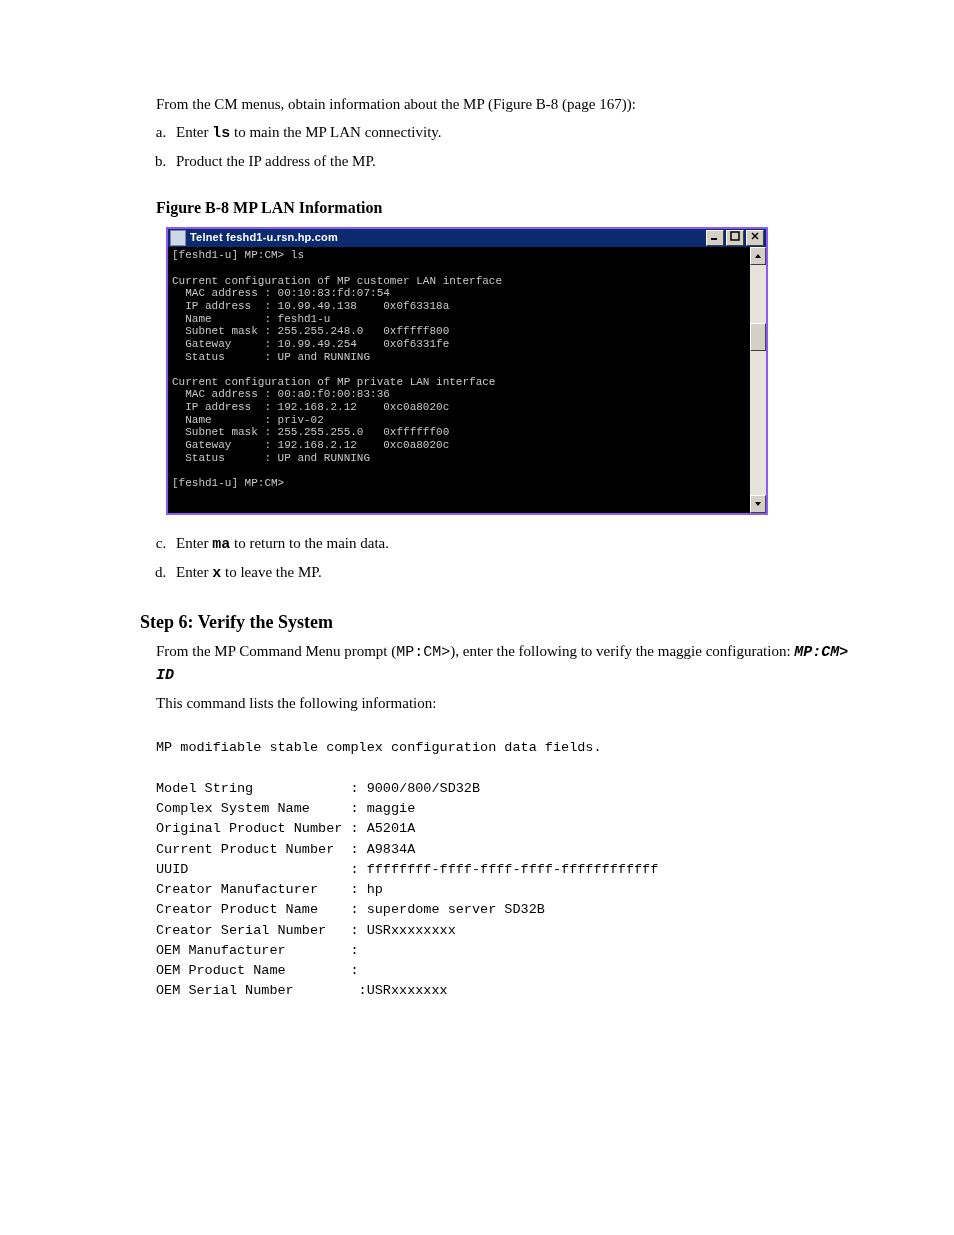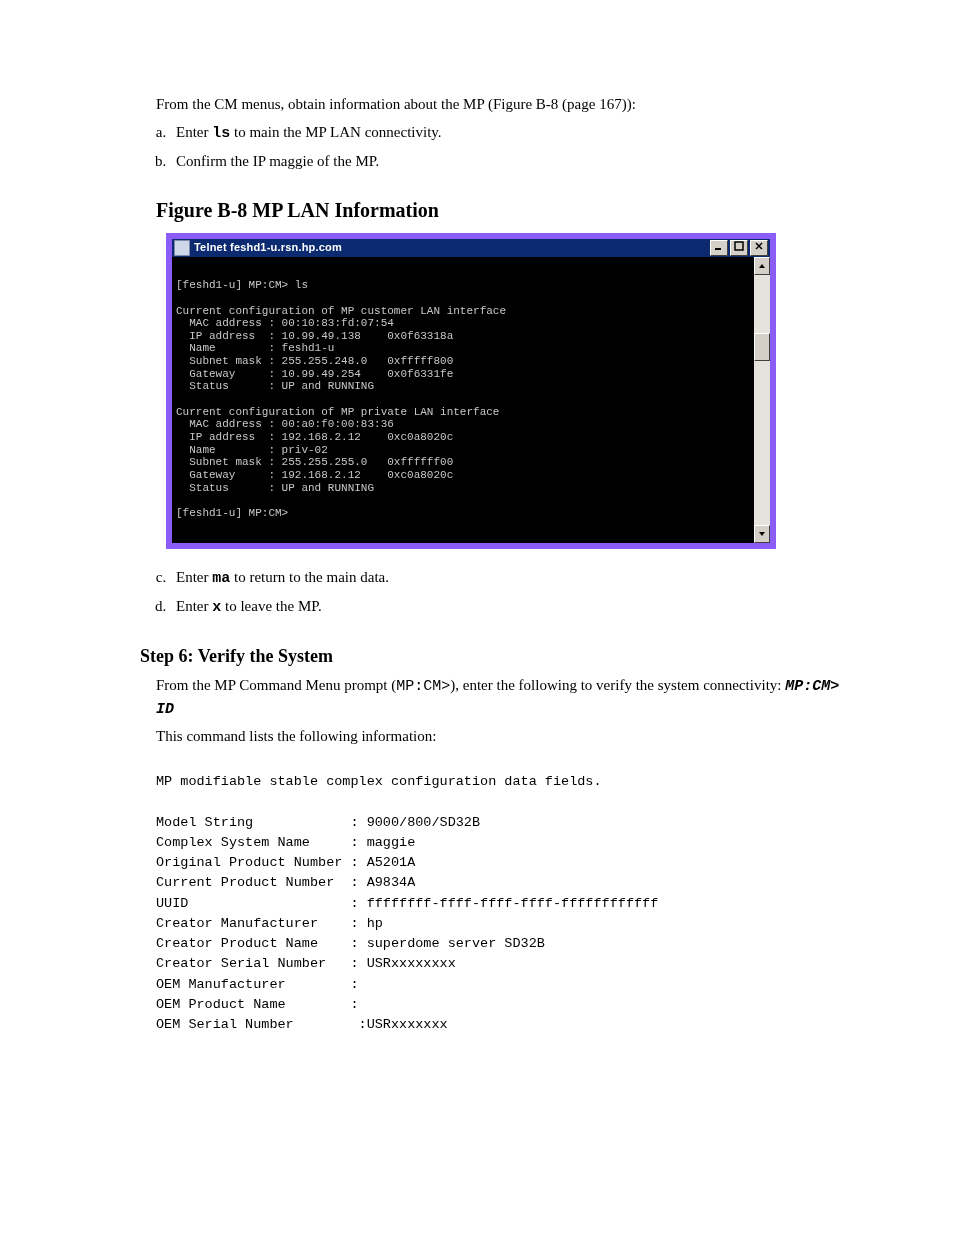--- a/index.html
+++ b/index.html
@@ -28,34 +28,34 @@
   ol.steps li {
     padding-left: 6px;
     margin-bottom: 6px;
   }
   h3.step-title {
     font-size: 18px;
     font-weight: bold;
     margin: 24px 0 6px 40px;
   }
   h4.fig-title {
-    font-size: 20px;
+    font-size: 16px;
     font-weight: bold;
     margin: 24px 0 8px 56px;
   }
   p.indent {
     margin: 4px 0 6px 56px;
   }
   .bold-italic { font-weight: bold; font-style: italic; }
 
   
   .win {
     width: 598px;
     margin: 6px 0 0 66px;
-    border: 6px solid #8b5cf6;
+    border: 2px solid #8b5cf6;
     box-shadow: 0 0 0 1px #cfcfcf inset;
     font-family: "MS Sans Serif", Tahoma, sans-serif;
     font-size: 11px;
   }
   .titlebar {
     display: flex;
     align-items: center;
     height: 18px;
     background: linear-gradient(#0b2a6f, #0b2a6f);
     color: #fff;
@@ -96,21 +96,20 @@
   .term {
     flex: 1;
     color: #c8c8c8;
     font-family: "Courier New", Courier, monospace;
     font-size: 11px;
     line-height: 1.15;
     padding: 2px 4px 8px 4px;
     white-space: pre;
     height: 256px;
     overflow: hidden;
-    margin-top: 20px;
   }
   .scrollbar {
     width: 16px;
     background: #d4d0c8;
     display: flex;
     flex-direction: column;
   }
   .sb-btn {
     height: 16px;
     background: #d4d0c8;
@@ -159,21 +158,21 @@
 
   <p class="indent">
     <span>From the CM menus, obtain information about the MP (Figure B-8 (page 167)):</span>
   </p>
 
   <ol class="steps" type="a">
     <li>
       <span>Enter </span><span class="mono" style="font-weight:bold">ls</span><span> to main the MP LAN connectivity.</span>
     </li>
     <li>
-      <span>Confirm the IP maggie of the MP.</span>
+      <span>Product the IP address of the MP.</span>
     </li>
   </ol>
 
   <h4 class="fig-title">Figure B-8 MP LAN Information</h4>
 
   <div class="win">
     <div class="titlebar">
       <span class="title-icon"></span>
       <span class="titlebar-text">Telnet feshd1-u.rsn.hp.com</span>
       <div class="win-btns">
@@ -238,21 +237,21 @@
       <span>Enter </span><span class="mono" style="font-weight:bold">ma</span><span> to return to the main data.</span>
     </li>
     <li>
       <span>Enter </span><span class="mono" style="font-weight:bold">x</span><span> to leave the MP.</span>
     </li>
   </ol>
 
   <h3 class="step-title">Step 6: Verify the System</h3>
 
   <p class="indent">
-    <span>From the MP Command Menu prompt (</span><span class="mono">MP:CM&gt;</span><span>), enter the following to verify the system connectivity: </span><span class="mono bold-italic">MP:CM&gt; ID</span>
+    <span>From the MP Command Menu prompt (</span><span class="mono">MP:CM&gt;</span><span>), enter the following to verify the maggie configuration: </span><span class="mono bold-italic">MP:CM&gt; ID</span>
   </p>
 
   <p class="indent">This command lists the following information:</p>
 
   <pre class="output">MP modifiable stable complex configuration data fields.
 
 Model String            : 9000/800/SD32B
 Complex System Name     : maggie
 Original Product Number : A5201A
 Current Product Number  : A9834A

